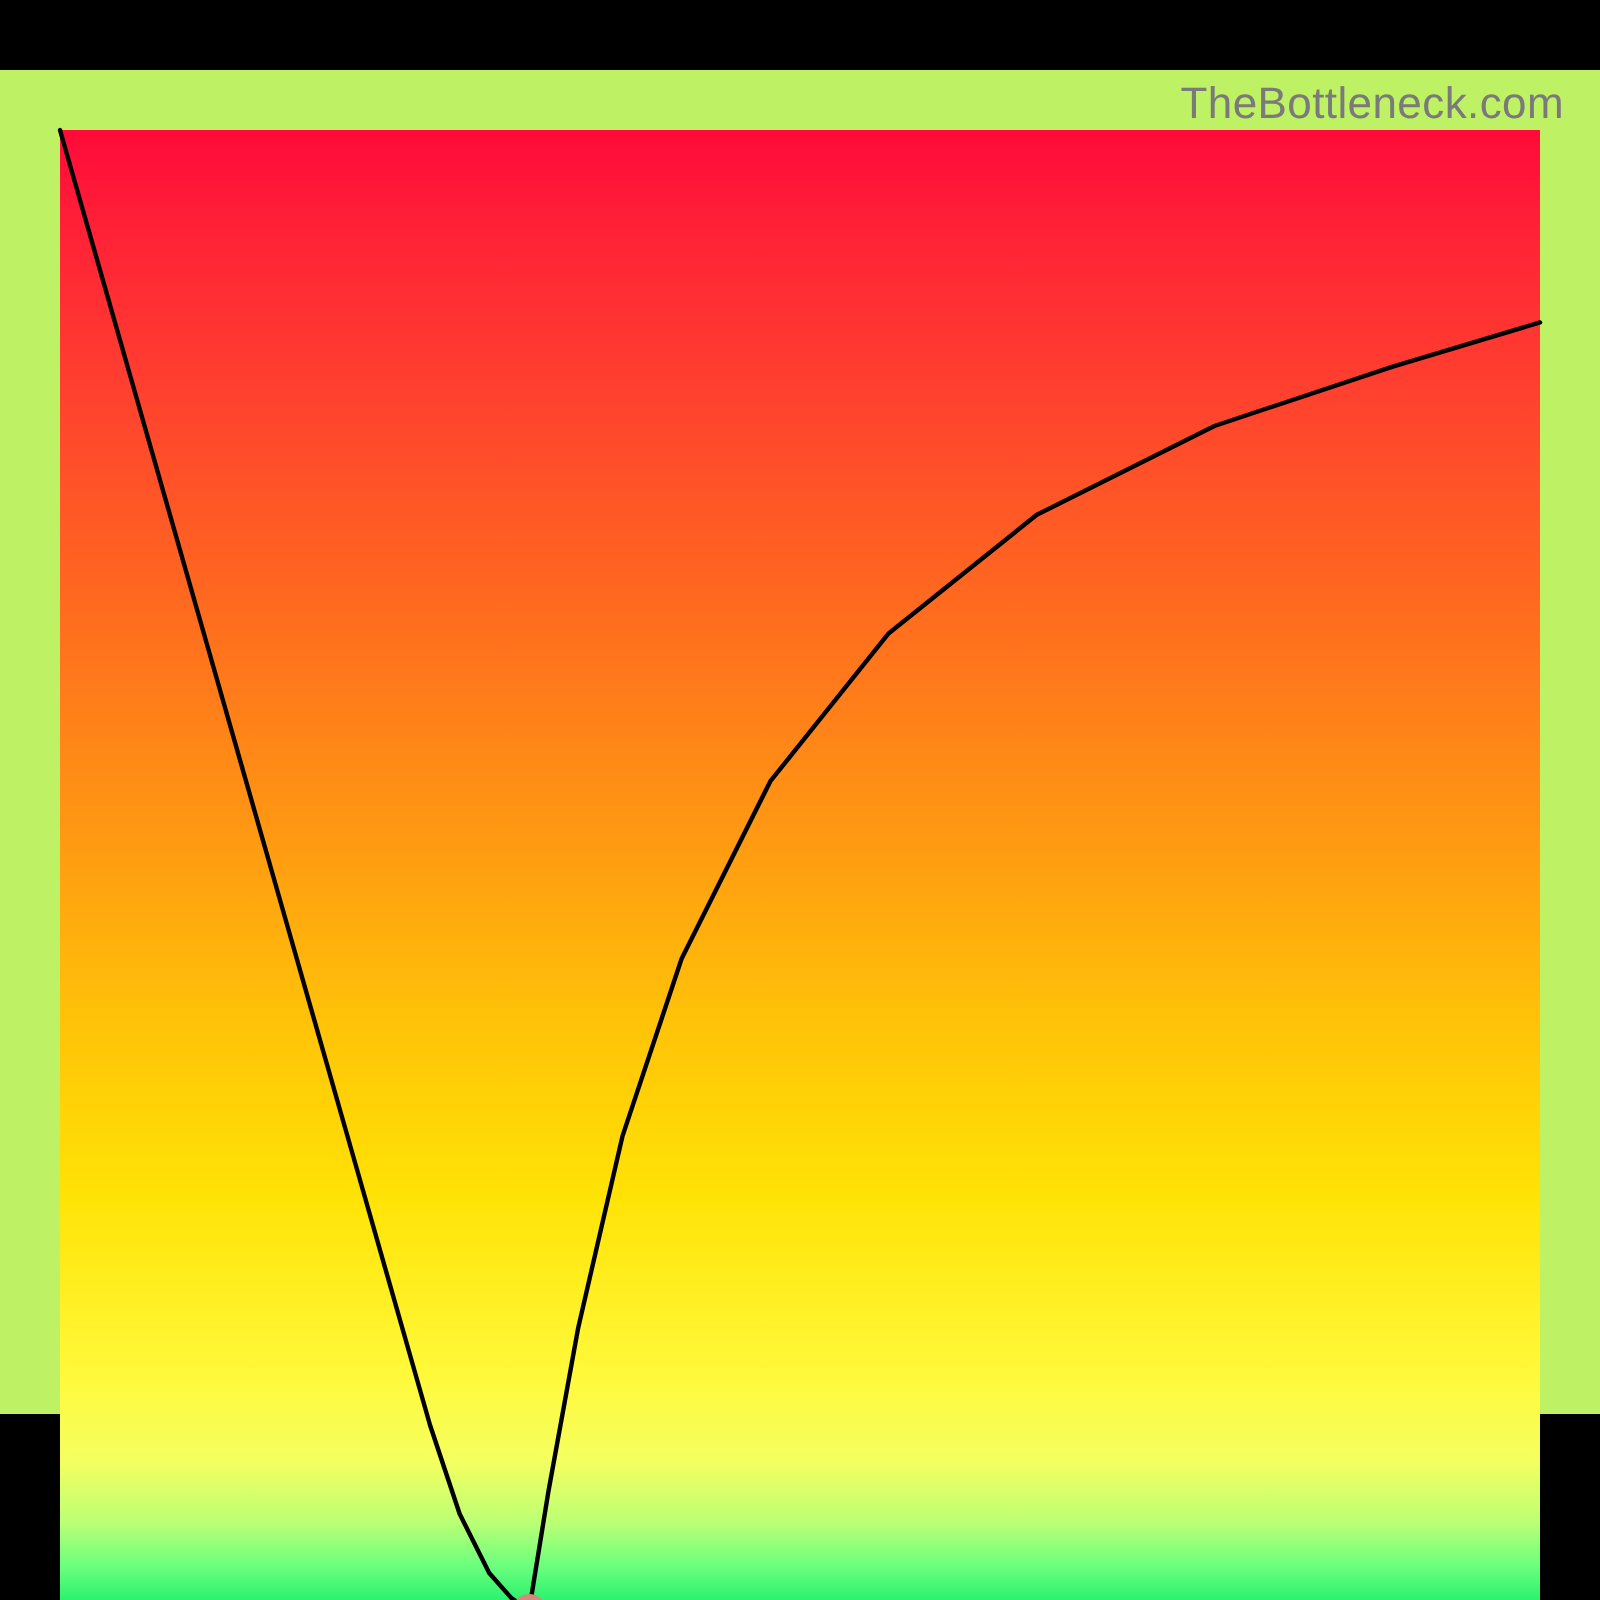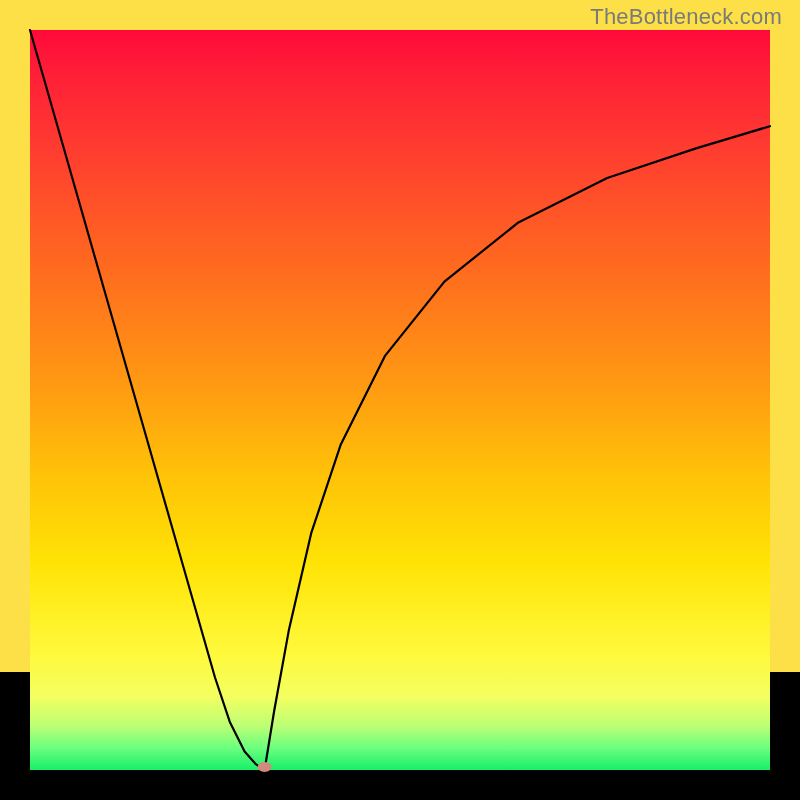--- a/index.html
+++ b/index.html
@@ -8,21 +8,22 @@
     width: 800px;
     height: 800px;
     background: #000;
     overflow: hidden;
     font-family: Arial, Helvetica, sans-serif;
   }
   .frame {
     position: relative;
     width: 800px;
     height: 672px;
-    background: #fde047;
+    background: #bef264;
+    margin-top: 35px;
   }
   .watermark {
     position: absolute;
     top: 4px;
     right: 18px;
     color: #7a7a7a;
     font-size: 22px;
     font-weight: 500;
     letter-spacing: 0.2px;
     z-index: 10;

